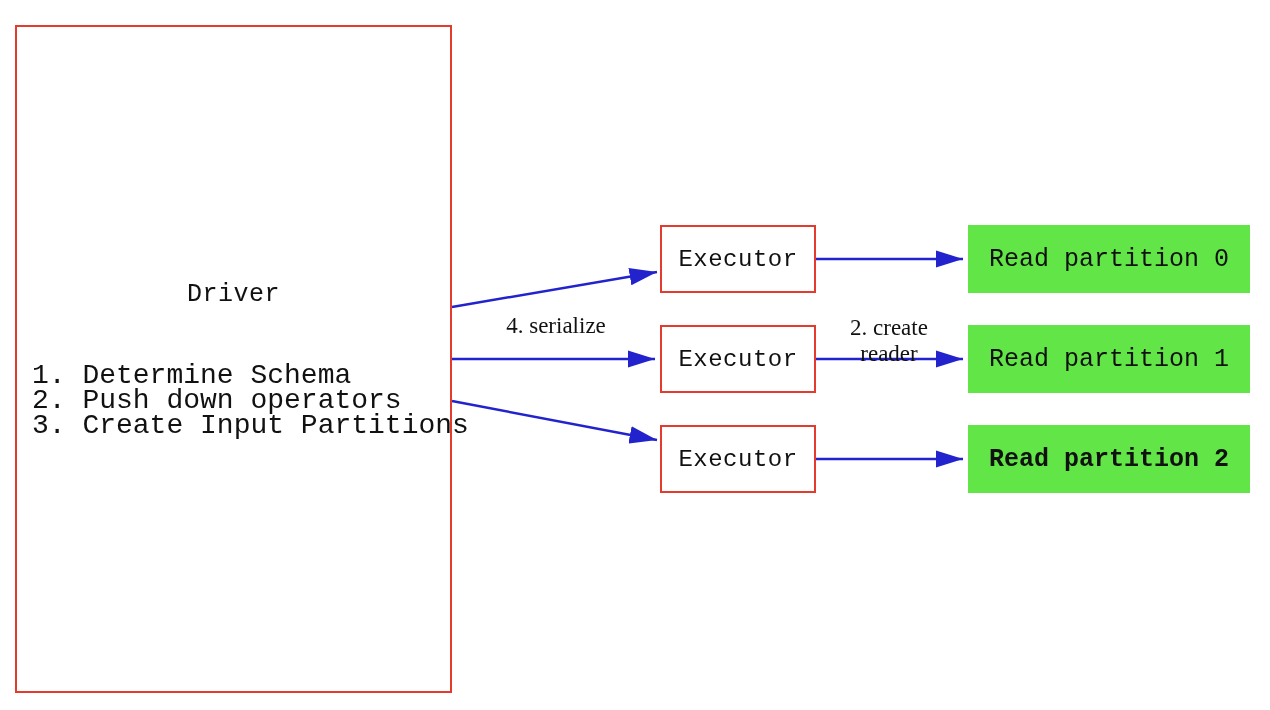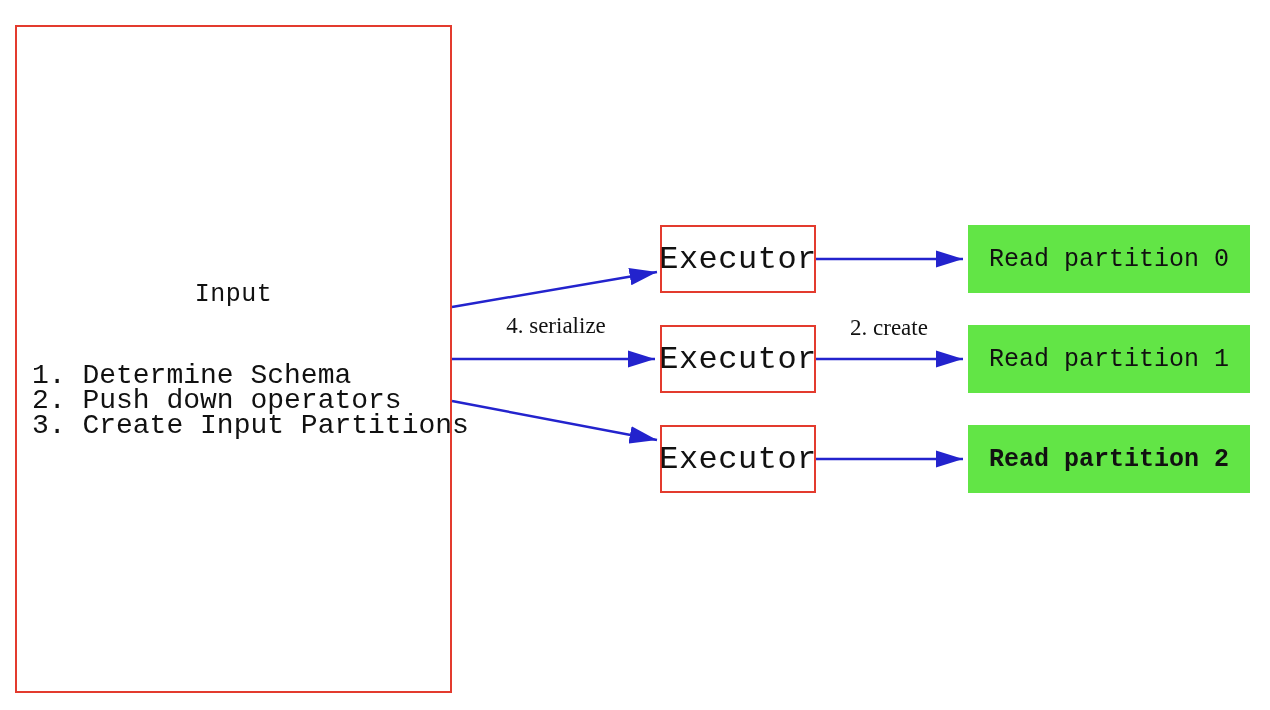--- a/index.html
+++ b/index.html
@@ -53,21 +53,21 @@
     white-space: nowrap;
   }
   .executor-box {
     position: absolute;
     width: 156px; height: 68px;
     border: 2px solid var(--box-border-red);
     background: var(--background);
     display: flex;
     align-items: center;
     justify-content: center;
-    font-size: 32px;
+    font-size: 24px;
     letter-spacing: 0.5px;
   }
   .executor-1 { left: 660px; top: 225px; }
   .executor-2 { left: 660px; top: 325px; }
   .executor-3 { left: 660px; top: 425px; }
 
   .partition-box {
     position: absolute;
     width: 282px; height: 68px;
     background: var(--partition-green);
@@ -106,32 +106,33 @@
     </defs>
     <line class="edge-line" x1="452" y1="307" x2="657" y2="272" marker-end="url(#arrowhead)"></line>
     <line class="edge-line" x1="452" y1="359" x2="655" y2="359" marker-end="url(#arrowhead)"></line>
     <line class="edge-line" x1="452" y1="401" x2="657" y2="440" marker-end="url(#arrowhead)"></line>
     <line class="edge-line" x1="816" y1="259" x2="963" y2="259" marker-end="url(#arrowhead)"></line>
     <line class="edge-line" x1="816" y1="359" x2="963" y2="359" marker-end="url(#arrowhead)"></line>
     <line class="edge-line" x1="816" y1="459" x2="963" y2="459" marker-end="url(#arrowhead)"></line>
   </svg>
 
   <div class="driver-box"></div>
-  <div class="driver-title">Input</div>
+  <div class="driver-title">Driver</div>
   <div class="driver-steps">
     <div>1. Determine Schema</div>
     <div>2. Push down operators</div>
     <div>3. Create Input Partitions</div>
   </div>
 
   <div class="edge-label edge-label-serialize">
     <div>4. serialize</div>
   </div>
   <div class="edge-label edge-label-reader">
     <div>2. create</div>
+    <div>reader</div>
   </div>
 
   <div class="executor-box executor-1">
     <span>Executor</span>
   </div>
   <div class="executor-box executor-2">
     <span>Executor</span>
   </div>
   <div class="executor-box executor-3">
     <span>Executor</span>

